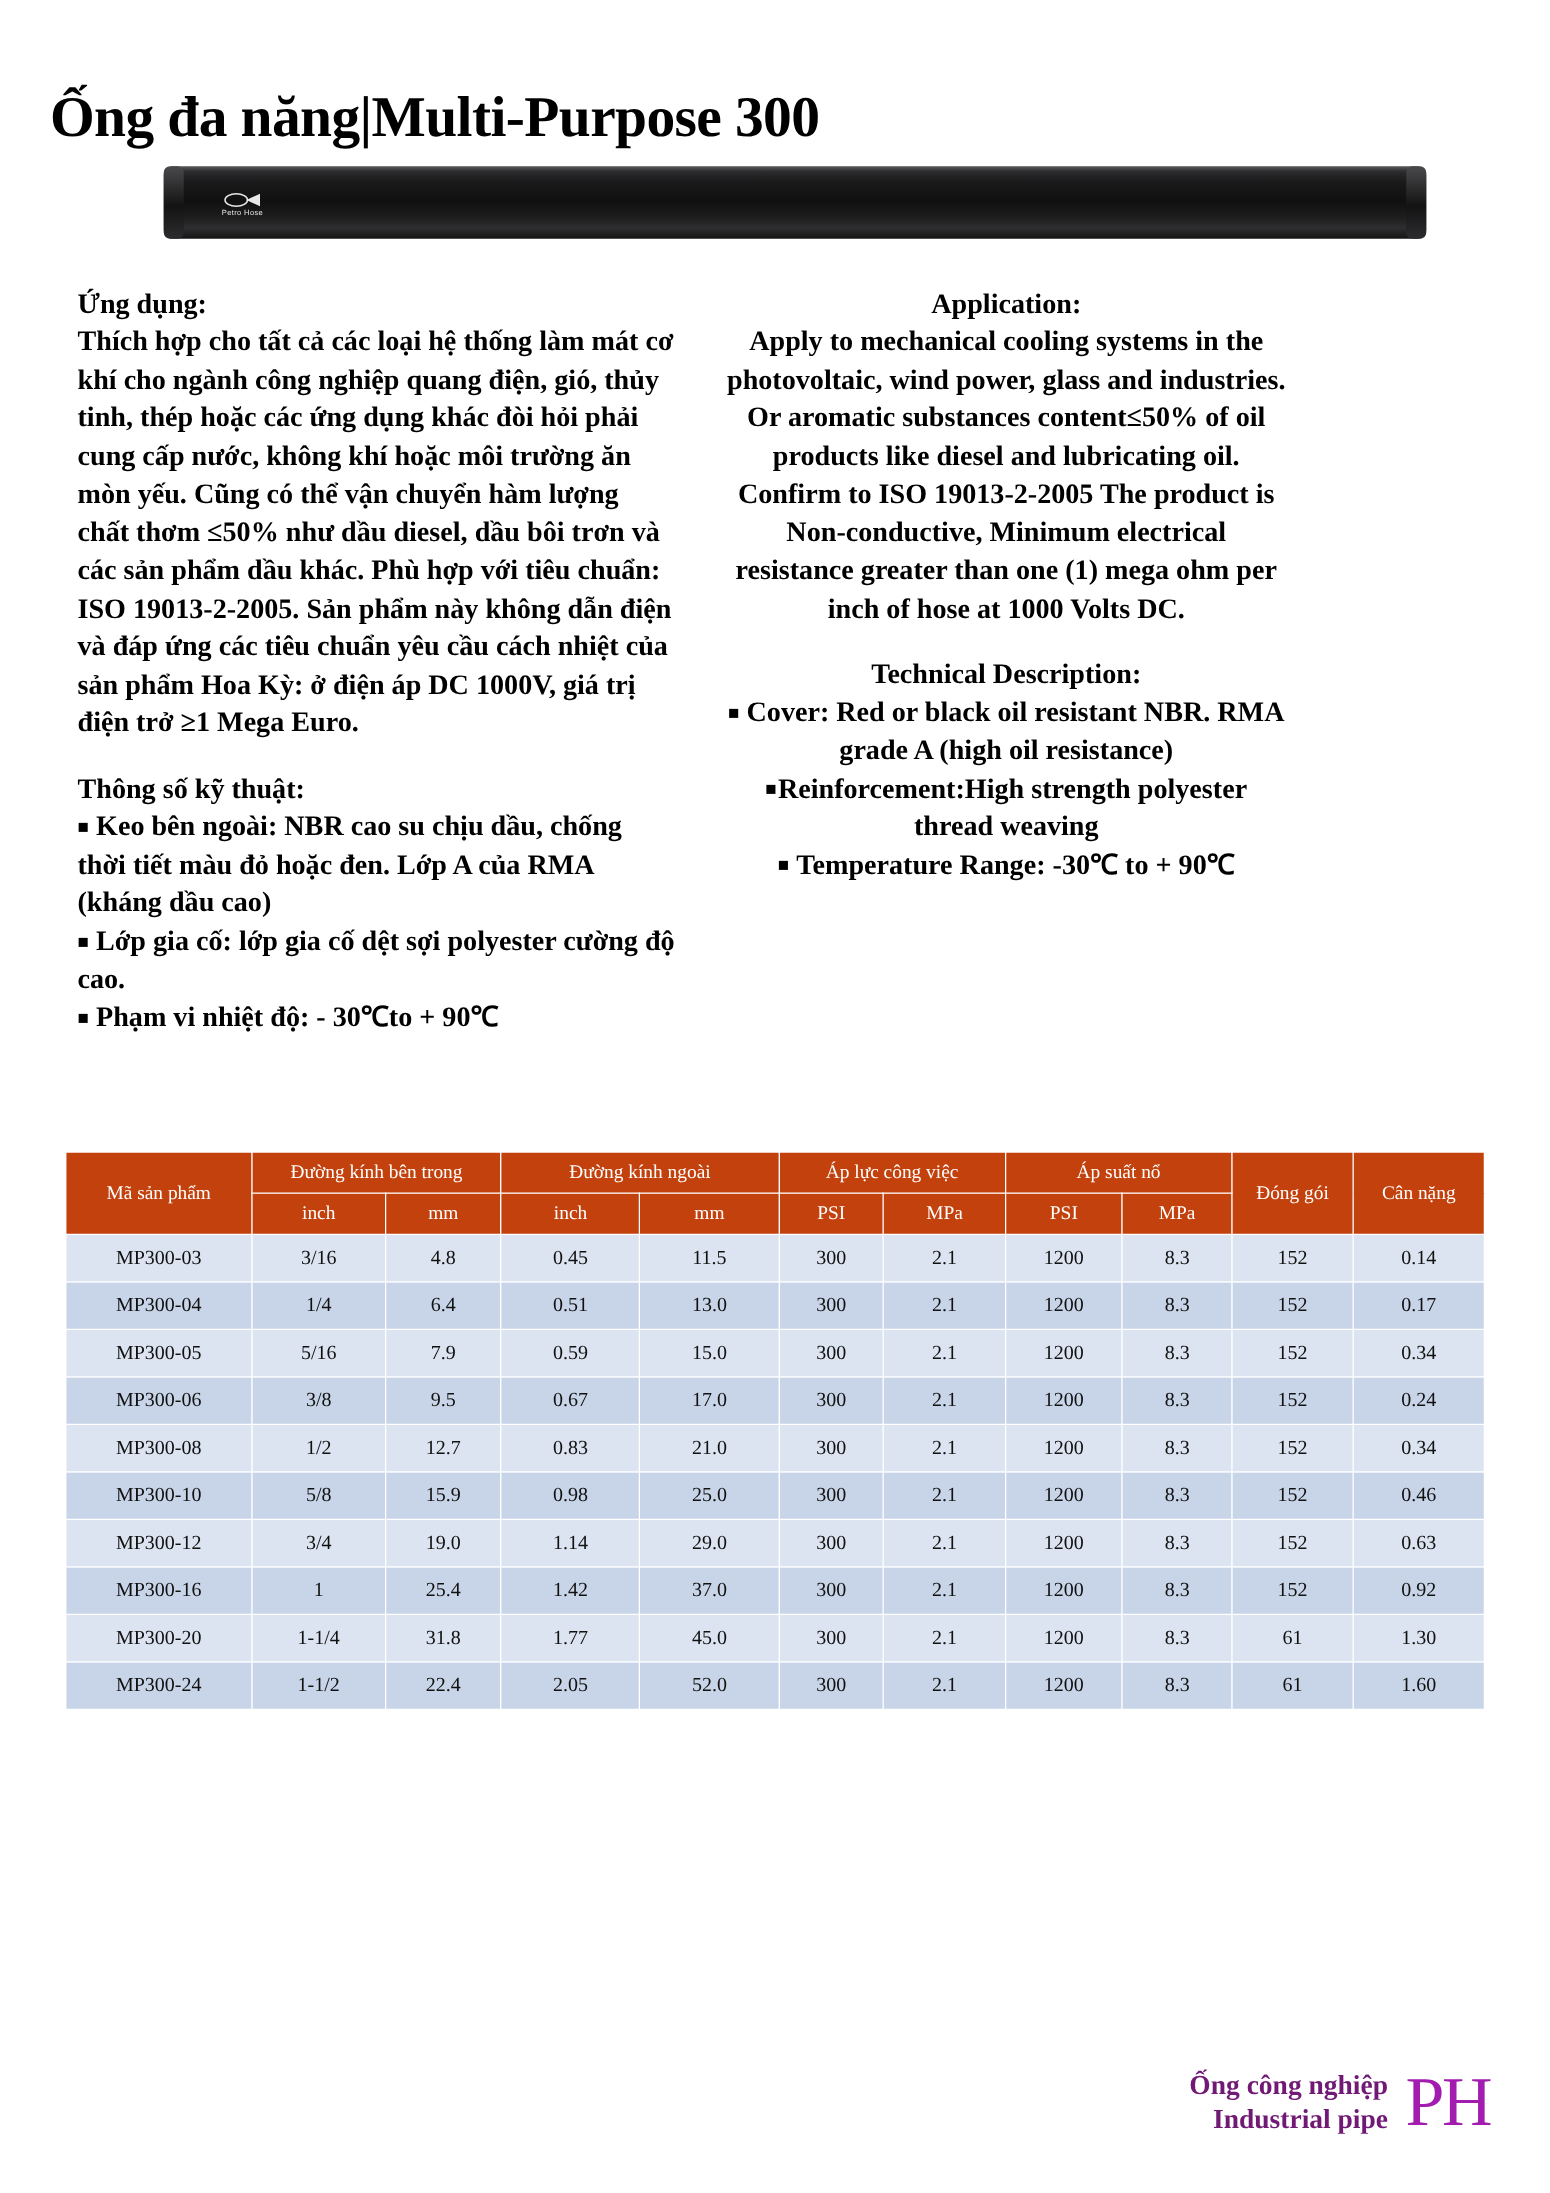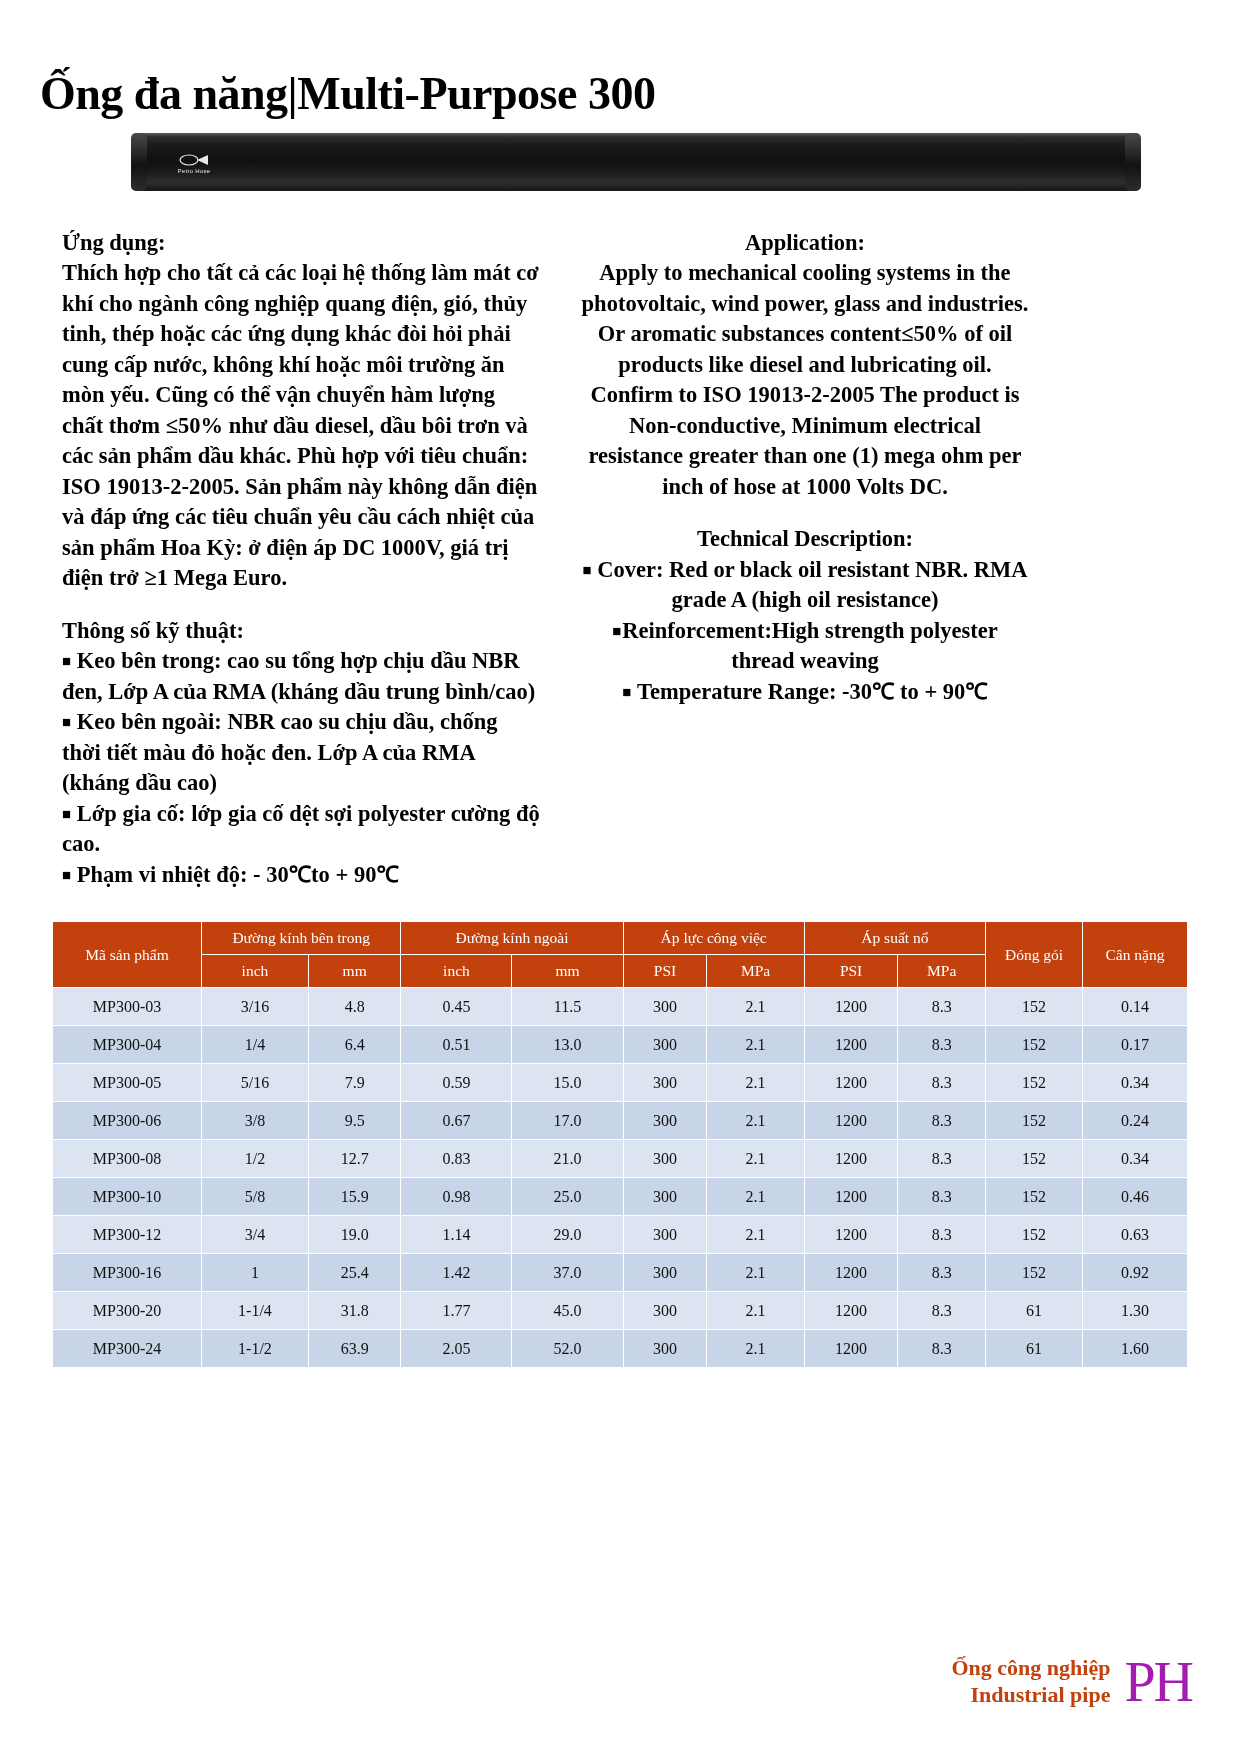--- a/index.html
+++ b/index.html
@@ -168,21 +168,21 @@
   .footer {
     position: absolute;
     right: 48px;
     bottom: 44px;
     display: flex;
     align-items: center;
     gap: 14px;
   }
   .footer-text {
     text-align: right;
-    color: #c2410c;
+    color: #701a75;
     font-weight: bold;
     font-size: 22px;
     line-height: 1.22;
   }
   .footer-mark {
     color: #a21caf;
     font-size: 56px;
     font-family: "Liberation Serif", serif;
     letter-spacing: -2px;
     line-height: 1;
@@ -206,21 +206,20 @@
       </svg>
       <span class="lg-txt">Petro Hose</span>
     </div>
   </div>
 
   <div class="col col-left">
     <p>Ứng dụng:</p>
     <p>Thích hợp cho tất cả các loại hệ thống làm mát cơ khí cho ngành công nghiệp quang điện, gió, thủy tinh, thép hoặc các ứng dụng khác đòi hỏi phải cung cấp nước, không khí hoặc môi trường ăn mòn yếu. Cũng có thể vận chuyển hàm lượng chất thơm ≤50% như dầu diesel, dầu bôi trơn và các sản phẩm dầu khác. Phù hợp với tiêu chuẩn: ISO 19013-2-2005. Sản phẩm này không dẫn điện và đáp ứng các tiêu chuẩn yêu cầu cách nhiệt của sản phẩm Hoa Kỳ: ở điện áp DC 1000V, giá trị điện trở ≥1 Mega Euro.</p>
     <div class="gap"></div>
     <p>Thông số kỹ thuật:</p>
-    <p><span class="sq">■ </span><span>Keo bên trong: cao su tổng hợp chịu dầu NBR đen, Lớp A của RMA (kháng dầu trung bình/cao)</span></p>
     <p><span class="sq">■ </span><span>Keo bên ngoài: NBR cao su chịu dầu, chống thời tiết màu đỏ hoặc đen. Lớp A của RMA (kháng dầu cao)</span></p>
     <p><span class="sq">■ </span><span>Lớp gia cố: lớp gia cố dệt sợi polyester cường độ cao.</span></p>
     <p><span class="sq">■ </span><span>Phạm vi nhiệt độ: - 30℃to + 90℃</span></p>
   </div>
 
   <div class="col col-right">
     <p>Application:</p>
     <p>Apply to mechanical cooling systems in the photovoltaic, wind power, glass and industries. Or aromatic substances content≤50% of oil products like diesel and lubricating oil. Confirm to ISO 19013-2-2005 The product is Non-conductive, Minimum electrical resistance greater than one (1) mega ohm per inch of hose at 1000 Volts DC.</p>
     <div class="gap"></div>
     <p>Technical Description:</p>
@@ -366,21 +365,21 @@
         <td>300</td>
         <td>2.1</td>
         <td>1200</td>
         <td>8.3</td>
         <td>61</td>
         <td>1.30</td>
       </tr>
       <tr>
         <td>MP300-24</td>
         <td>1-1/2</td>
-        <td>63.9</td>
+        <td>22.4</td>
         <td>2.05</td>
         <td>52.0</td>
         <td>300</td>
         <td>2.1</td>
         <td>1200</td>
         <td>8.3</td>
         <td>61</td>
         <td>1.60</td>
       </tr>
     </tbody>

